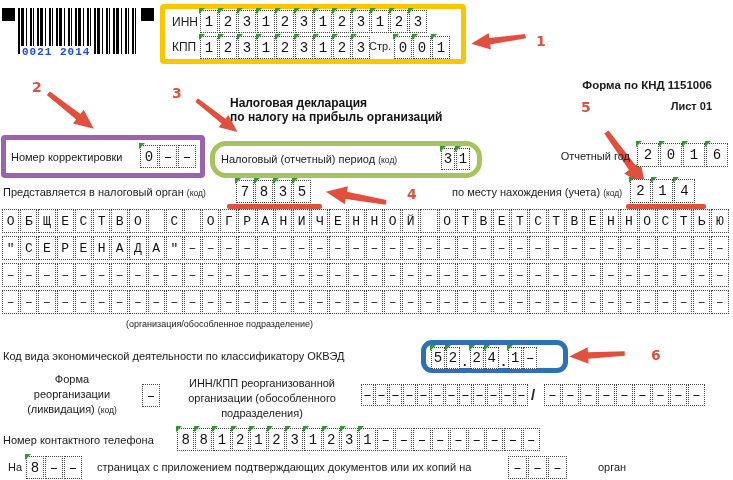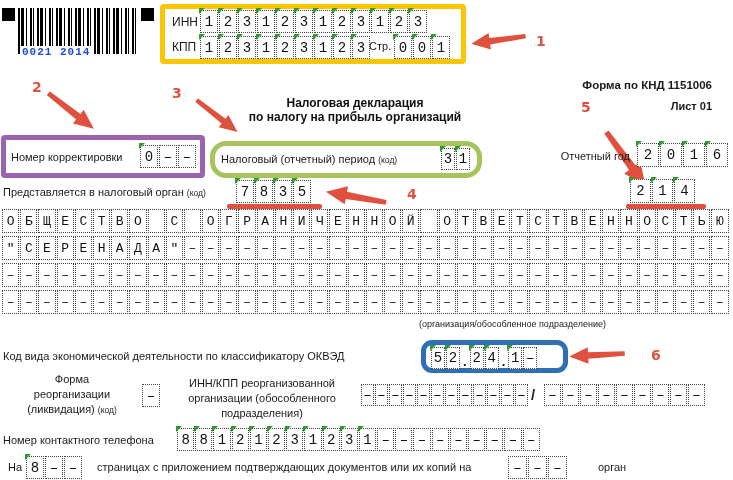--- a/index.html
+++ b/index.html
@@ -26,21 +26,21 @@
   .sz18 .cell{width:18px}
   .sz19 .cell{width:19px}
   .sz21 .cell{width:21px;height:24px}
   .sz22 .cell{width:22px;height:24px}
   .name-grid .cell{height:24px;font-size:13px}
   .hl{position:absolute;border:5px solid #ccc;border-radius:4px;box-sizing:border-box}
   .underline{position:absolute;height:5px;border-radius:2px;background:var(--c-annotation,#e0503f)}
   .num{position:absolute;font-size:14px;font-weight:bold;color:var(--c-annotation,#e0503f);font-family:"DejaVu Sans",sans-serif}
   .arrow{position:absolute;color:var(--c-annotation,#e0503f)}
   .arrow polygon{fill:currentColor}
-  .title{position:absolute;font-weight:bold;font-size:12px;text-align:center;line-height:14px;color:#111}
+  .title{position:absolute;font-weight:bold;font-size:12px;line-height:14px;color:#111}
   .okved-row{position:absolute;display:flex;align-items:center;gap:3px}
   .dot{font-weight:bold;font-size:13px;color:#111;transform:translateY(3px)}
   .mlbl{position:absolute;font-size:11px;line-height:15px;color:#1a1a1a}
 </style>
 </head>
 <body>
 
 <div id="canvas">
 
   <div class="sq" style="left:2px;top:8px"></div>
@@ -251,20 +251,21 @@
         <span class="mark"></span>
         <span>5</span>
       </span>
     </div>
   <div class="underline" style="left:227px;top:204px;width:95px"></div>
   <svg class="arrow" style="left:320px;top:186px;transform:rotate(10deg)" width="72" height="22" viewBox="0 0 100 36">
       <polygon points="0,18 34,3 34,12 100,14 100,22 34,24 34,33"></polygon>
     </svg>
   <span class="num" style="left:407px;top:186px">4</span>
 
+  <span class="lbl" style="left:452px;top:186px"><span>по месту нахождения (учета)</span> <span class="sm">(код)</span></span>
   <div class="cells sz21" style="left:630px;top:179px">
       <span class="cell">
         <span class="mark"></span>
         <span>2</span>
       </span>
       <span class="cell">
         <span class="mark"></span>
         <span>1</span>
       </span>
       <span class="cell">
@@ -755,21 +756,21 @@
       <span class="cell">
         <span>–</span>
       </span>
       <span class="cell">
         <span>–</span>
       </span>
       <span class="cell">
         <span>–</span>
       </span>
     </div>
-  <div class="lbl" style="left:126px;top:319px;width:480px;text-align:right;font-size:9px">(организация/обособленное подразделение)</div>
+  <div class="lbl" style="left:126px;top:319px;width:480px;text-align:left;font-size:9px">(организация/обособленное подразделение)</div>
 
   <span class="lbl" style="left:3px;top:350px">Код вида экономической деятельности по классификатору ОКВЭД</span>
   <div class="hl" style="left:421px;top:340px;width:147px;height:33px;border-radius:11px;border-color:var(--c-okved_box)">
     <div class="okved-row" style="left:5px;top:2px">
       <span class="cells-inline sz15">
           <span class="cell">
             <span class="mark"></span>
             <span>5</span>
           </span>
           <span class="cell">

